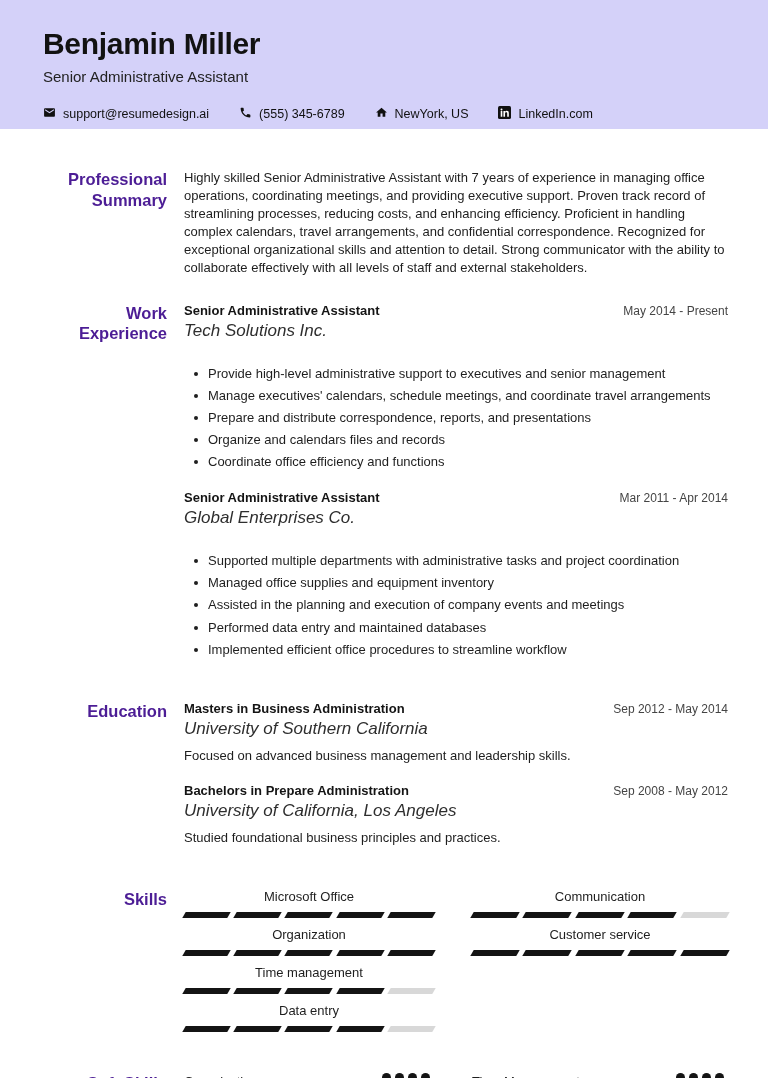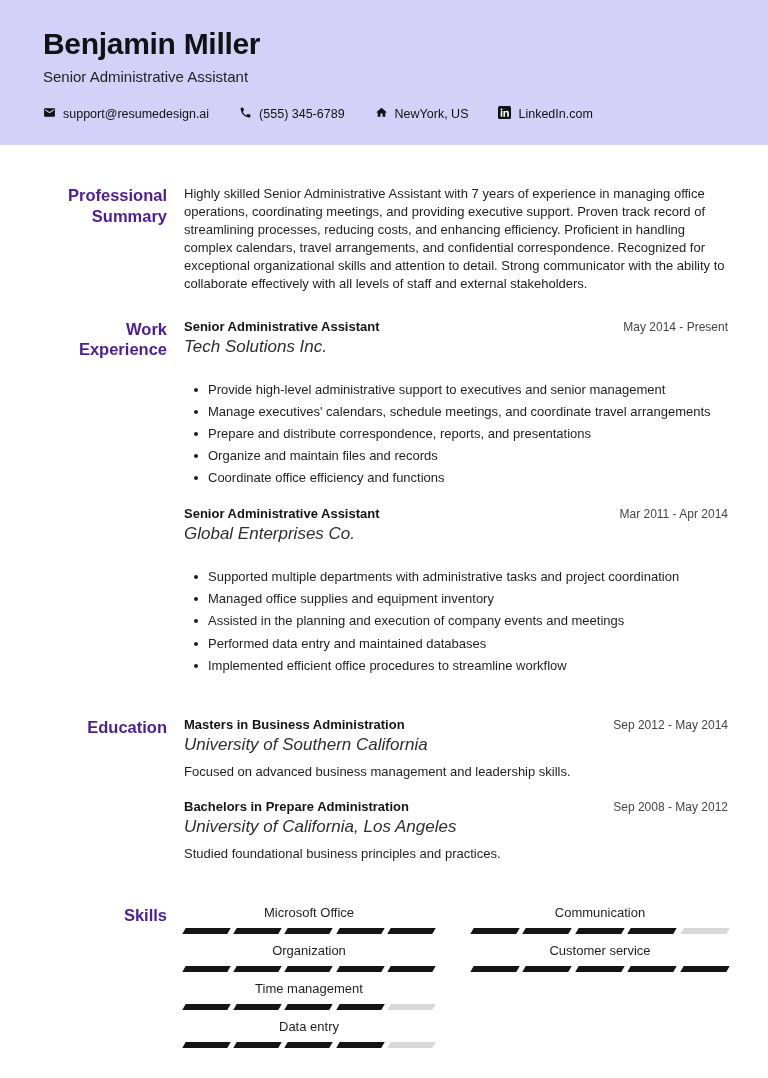--- a/index.html
+++ b/index.html
@@ -6,21 +6,21 @@
   html,body { background:#fff; }
   body {
     width:768px; min-height:1078px; margin:0 auto;
     font-family:"Liberation Sans", sans-serif;
     color:#1c1c1c;
   }
   
   .header {
     background:var(--accent-bg,#d4d1f9);
     padding:27px 40px 24px 43px;
-    height:145px;
+    height:129px;
   }
   .name { font-size:30px; font-weight:700; letter-spacing:-0.3px; color:#121212; }
   .subtitle { font-size:15px; color:#222; margin-top:7px; font-weight:400; }
   .contact-row { display:flex; gap:30px; margin-top:21px; }
   .contact-item { display:flex; align-items:center; gap:7px; font-size:12.5px; color:#111; }
   .contact-item svg { width:13px; height:13px; flex:0 0 auto; }
   
   .section {
     display:grid;
     grid-template-columns:120px 544px;
@@ -136,21 +136,21 @@
     <div class="entry">
       <div class="entry-head">
         <span class="entry-role">Senior Administrative Assistant</span>
         <span class="entry-date">May 2014 - Present</span>
       </div>
       <div class="entry-org">Tech Solutions Inc.</div>
       <ul class="bullets">
         <li>Provide high-level administrative support to executives and senior management</li>
         <li>Manage executives' calendars, schedule meetings, and coordinate travel arrangements</li>
         <li>Prepare and distribute correspondence, reports, and presentations</li>
-        <li>Organize and maintain files and records</li>
+        <li>Organize and calendars files and records</li>
         <li>Coordinate office efficiency and functions</li>
       </ul>
     </div>
     <div class="entry">
       <div class="entry-head">
         <span class="entry-role">Senior Administrative Assistant</span>
         <span class="entry-date">Mar 2011 - Apr 2014</span>
       </div>
       <div class="entry-org">Global Enterprises Co.</div>
       <ul class="bullets">

